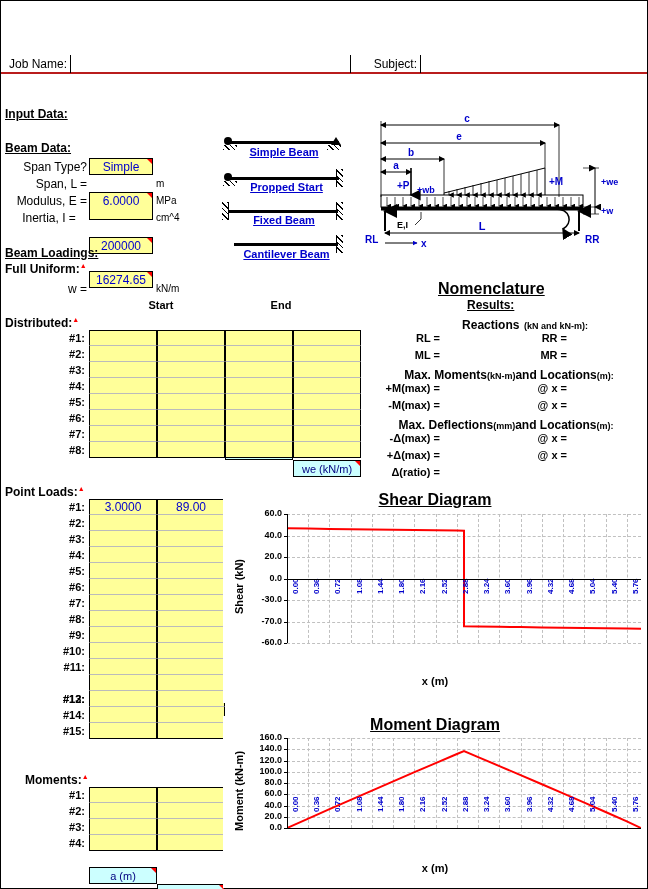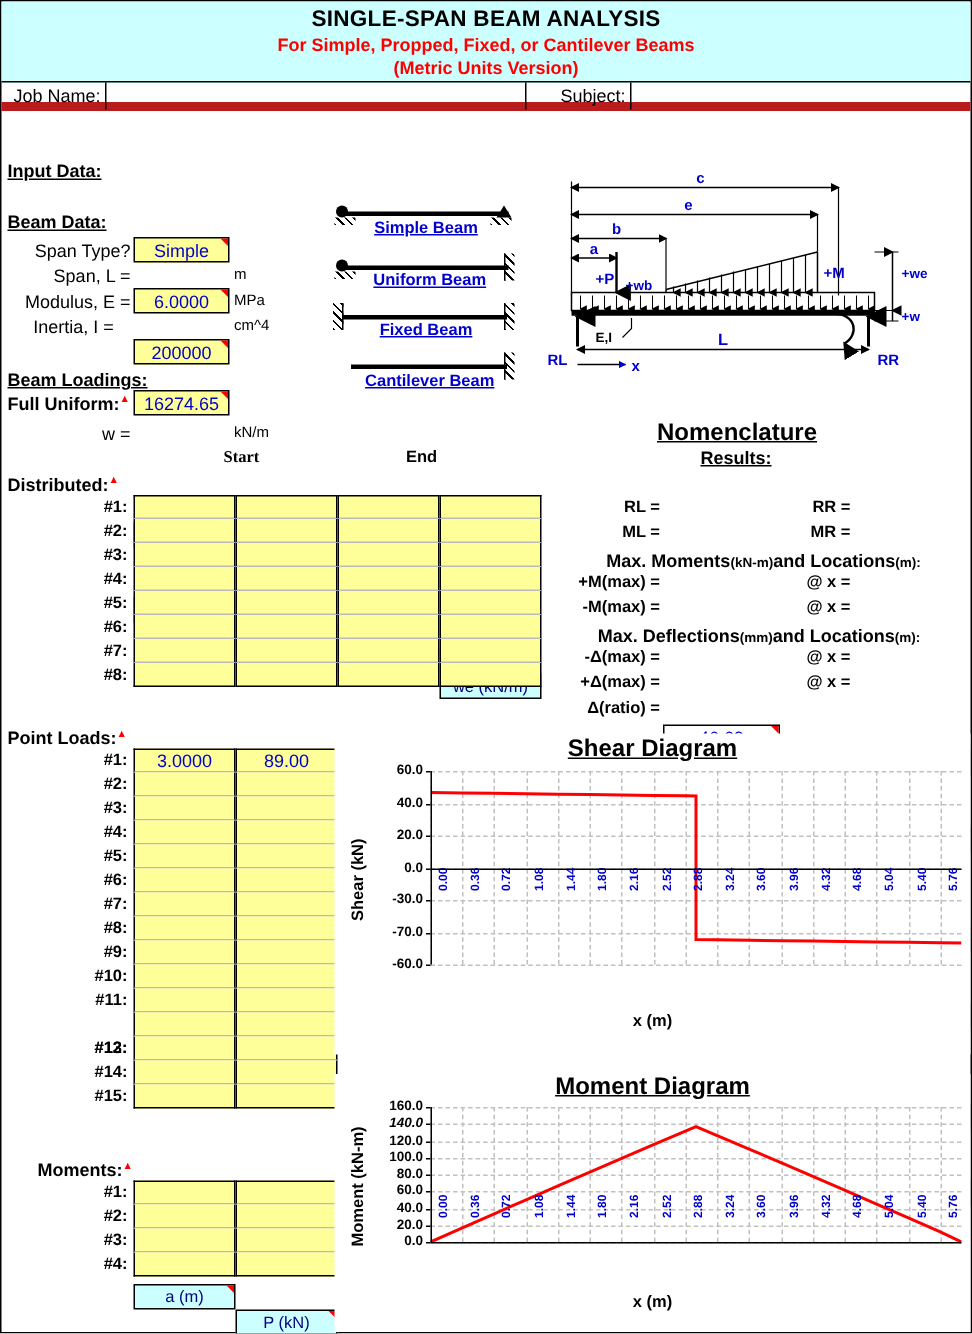--- a/index.html
+++ b/index.html
@@ -34,21 +34,21 @@
   }
   .tbl-cell.last{border-bottom:1px solid #000;}
   .rowlab{font-size:11px;font-weight:bold;text-align:right;color:#000;}
 
   
   #titlebox{left:0;top:0;width:646px;height:54px;background:#CCFFFF;border-bottom:1px solid #000;box-sizing:border-box;}
   #t1{width:100%;text-align:center;font-size:15px;font-weight:bold;color:#000;margin-top:3px;letter-spacing:.2px;}
   #t2{width:100%;text-align:center;font-size:12px;font-weight:bold;color:#FF0000;margin-top:2px;}
   #t3{width:100%;text-align:center;font-size:12px;font-weight:bold;color:#FF0000;margin-top:1px;}
 
-  .hrow{position:absolute;height:19px;box-sizing:border-box;border-bottom:6px solid #b91c1c;}
+  .hrow{position:absolute;height:19px;box-sizing:border-box;border-bottom:2px solid #b91c1c;}
   .hlab{box-sizing:border-box;border-right:1px solid #000;font-size:12px;text-align:right;padding-right:3px;line-height:18px;color:#000;}
   .hfield{box-sizing:border-box;border-right:1px solid #000;line-height:18px;font-size:12px;color:#0000CC;padding-left:3px;}
 
   
   .blink{color:#0000CC;font-size:11px;text-decoration:underline;font-weight:bold;text-align:center;}
   .beamline{background:#000;}
   .hatch{
     background:repeating-linear-gradient(45deg,#000 0 1px,transparent 1px 4px);
   }
 
@@ -64,41 +64,36 @@
          transform-origin:left top;transform:rotate(-90deg);}
   .axlabel{position:absolute;font-size:11px;font-weight:bold;color:#000;}
   .ylabel{transform-origin:left top;transform:rotate(-90deg);white-space:nowrap;}
   .tickmark{position:absolute;background:#000;width:1px;height:3px;}
 </style>
 </head>
 <body>
 
 <div id="sheet">
 
-  <div class="abs" id="titlebox">
-    <div id="t1">SINGLE-SPAN BEAM ANALYSIS</div>
-    <div id="t2">For Simple, Propped, Fixed, or Cantilever Beams</div>
-    <div id="t3">(Metric Units Version)</div>
-  </div>
 
   <div class="hrow" style="left:0;top:54px;width:646px;">
     <div class="hlab abs" style="left:0;top:0;width:70px;height:18px;">Job Name:</div>
     <div class="hfield abs" style="left:70px;top:0;width:280px;height:18px;"></div>
     <div class="hlab abs" style="left:350px;top:0;width:70px;height:18px;">Subject:</div>
     <div class="hfield abs" style="left:420px;top:0;width:226px;height:18px;border-right:none;"></div>
   </div>
 
   <div class="abs lbl ul" style="left:4px;top:106px;font-size:12px;">Input Data:</div>
   <div class="abs lbl ul" style="left:4px;top:140px;font-size:12px;">Beam Data:</div>
 
   <div class="abs" style="left:10px;top:159px;width:76px;font-size:12px;text-align:right;">Span Type?</div>
   <div class="abs cell note" style="left:88px;top:157px;width:64px;height:17px;line-height:16px;">Simple</div>
 
   <div class="abs" style="left:10px;top:176px;width:76px;font-size:12px;text-align:right;">Span, L =</div>
-  <div class="abs cell note" style="left:88px;top:174px;width:64px;height:17px;line-height:16px;">6.0000</div>
+  <div class="abs cell note" style="left:88px;top:174px;width:64px;height:28px;line-height:16px;">6.0000</div>
   <div class="abs" style="left:155px;top:177px;font-size:10px;">m</div>
 
   <div class="abs" style="left:6px;top:193px;width:80px;font-size:12px;text-align:right;">Modulus, E =</div>
   <div class="abs cell note" style="left:88px;top:191px;width:64px;height:17px;line-height:16px;">200000</div>
   <div class="abs" style="left:155px;top:194px;font-size:10px;">MPa</div>
 
   <div class="abs" style="left:10px;top:210px;width:76px;font-size:12px;text-align:center;">Inertia, I =</div>
   <div class="abs cell note" style="left:88px;top:208px;width:64px;height:17px;line-height:16px;">16274.65</div>
   <div class="abs" style="left:155px;top:211px;font-size:10px;">cm^4</div>
 
@@ -111,21 +106,21 @@
   </div>
   <div class="abs blink" style="left:243px;top:145px;width:80px;">Simple Beam</div>
 
   <div class="abs" style="left:222px;top:172px;width:120px;height:18px;">
     <div class="abs beamline" style="left:4px;top:4px;width:112px;height:3px;"></div>
     <div class="abs" style="left:1px;top:0px;width:8px;height:8px;border-radius:50%;background:#000;"></div>
     <div class="abs hatch" style="left:0px;top:8px;width:14px;height:5px;"></div>
     <div class="abs hatch" style="left:113px;top:-4px;width:7px;height:18px;"></div>
     <div class="abs beamline" style="left:113px;top:-4px;width:1px;height:18px;"></div>
   </div>
-  <div class="abs blink" style="left:243px;top:180px;width:85px;">Uniform Beam</div>
+  <div class="abs blink" style="left:243px;top:180px;width:85px;">Propped Start</div>
 
   <div class="abs" style="left:222px;top:205px;width:120px;height:18px;">
     <div class="abs beamline" style="left:5px;top:4px;width:110px;height:3px;"></div>
     <div class="abs hatch" style="left:-1px;top:-4px;width:7px;height:18px;"></div>
     <div class="abs beamline" style="left:5px;top:-4px;width:1px;height:18px;"></div>
     <div class="abs hatch" style="left:113px;top:-4px;width:7px;height:18px;"></div>
     <div class="abs beamline" style="left:113px;top:-4px;width:1px;height:18px;"></div>
   </div>
   <div class="abs blink" style="left:243px;top:213px;width:80px;">Fixed Beam</div>
 
@@ -254,21 +249,21 @@
   <div class="abs lbl ul" style="left:437px;top:263px;font-size:16px;margin-top:16px;">Nomenclature</div>
 
   <div class="abs lbl ul" style="left:4px;top:245px;font-size:12px;">Beam Loadings:</div>
   <div class="abs lbl" style="left:4px;top:261px;font-size:12px;">
     <span>Full Uniform:</span><span class="red" style="font-size:7px;vertical-align:super;">▲</span>
   </div>
   <div class="abs" style="left:50px;top:281px;width:36px;font-size:12px;text-align:right;">w =</div>
   <div class="abs cell note" style="left:88px;top:279px;width:64px;height:17px;line-height:16px;">0.7300</div>
   <div class="abs" style="left:155px;top:282px;font-size:10px;">kN/m</div>
 
-  <div class="abs lbl" style="left:120px;top:298px;width:80px;text-align:center;font-size:11px;font-family:Liberation Serif, serif;">Start</div>
+  <div class="abs lbl" style="left:120px;top:298px;width:80px;text-align:center;font-size:11px;">Start</div>
   <div class="abs lbl" style="left:240px;top:298px;width:80px;text-align:center;font-size:11px;">End</div>
   <div class="abs lbl" style="left:4px;top:315px;font-size:12px;">
     <span>Distributed:</span><span class="red" style="font-size:7px;vertical-align:super;">▲</span>
   </div>
   <div id="dist-head">
       <div class="abs cell hdr note" style="left: 88px; top: 312px; width: 68px; height: 17px; line-height: 16px;">b  (m)</div>
       <div class="abs cell hdr note" style="left: 156px; top: 312px; width: 68px; height: 17px; line-height: 16px;">wb (kN/m)</div>
       <div class="abs cell hdr note" style="left: 224px; top: 312px; width: 68px; height: 17px; line-height: 16px;">e  (m)</div>
       <div class="abs cell hdr note" style="left: 292px; top: 312px; width: 68px; height: 17px; line-height: 16px;">we (kN/m)</div>
     </div>
@@ -310,20 +305,24 @@
       <div class="abs tbl-cell" style="left: 292px; top: 425px; width: 68px; height: 16px; line-height: 15px;"></div>
       <div class="abs rowlab" style="left: 40px; top: 443px; width: 44px;">#8:</div>
       <div class="abs tbl-cell last" style="left: 88px; top: 441px; width: 68px; height: 16px; line-height: 15px;"></div>
       <div class="abs tbl-cell last" style="left: 156px; top: 441px; width: 68px; height: 16px; line-height: 15px;"></div>
       <div class="abs tbl-cell last" style="left: 224px; top: 441px; width: 68px; height: 16px; line-height: 15px;"></div>
       <div class="abs tbl-cell last" style="left: 292px; top: 441px; width: 68px; height: 16px; line-height: 15px;"></div>
     </div>
 
   <div class="abs lbl ul" style="left:466px;top:297px;font-size:12px;">Results:</div>
 
+  <div class="abs" style="left:400px;top:314px;width:248px;text-align:center;">
+    <span class="lbl" style="font-size:12px;">Reactions</span>
+    <span class="lbl" style="font-size:9px;">(kN and kN-m):</span>
+  </div>
   <div class="abs lbl" style="left:394px;top:331px;width:45px;text-align:right;font-size:11px;">RL =</div>
   <div class="abs cell res note" style="left:441px;top:329px;width:78px;height:17px;line-height:16px;">46.69</div>
   <div class="abs lbl" style="left:521px;top:331px;width:45px;text-align:right;font-size:11px;">RR =</div>
   <div class="abs cell res note" style="left:568px;top:329px;width:78px;height:17px;line-height:16px;">46.69</div>
 
   <div class="abs lbl" style="left:394px;top:348px;width:45px;text-align:right;font-size:11px;">ML =</div>
   <div class="abs cell res note" style="left:441px;top:346px;width:78px;height:17px;line-height:16px;">N.A.</div>
   <div class="abs lbl" style="left:521px;top:348px;width:45px;text-align:right;font-size:11px;">MR =</div>
   <div class="abs cell res note" style="left:568px;top:346px;width:78px;height:17px;line-height:16px;">N.A.</div>
 
@@ -537,21 +536,21 @@
       <div class="ytick" style="left: 21px; top: 83.5px; width: 38px;">40.0</div>
       <div class="tickmark" style="left: 61px; top: 89.5px; width: 3px; height: 1px;"></div>
       <div class="ytick" style="left: 21px; top: 72.25px; width: 38px;">60.0</div>
       <div class="tickmark" style="left: 61px; top: 78.25px; width: 3px; height: 1px;"></div>
       <div class="ytick" style="left: 21px; top: 61px; width: 38px;">80.0</div>
       <div class="tickmark" style="left: 61px; top: 67px; width: 3px; height: 1px;"></div>
       <div class="ytick" style="left: 21px; top: 49.75px; width: 38px;">100.0</div>
       <div class="tickmark" style="left: 61px; top: 55.75px; width: 3px; height: 1px;"></div>
       <div class="ytick" style="left: 21px; top: 38.5px; width: 38px;">120.0</div>
       <div class="tickmark" style="left: 61px; top: 44.5px; width: 3px; height: 1px;"></div>
-      <div class="ytick" style="left: 21px; top: 27.25px; width: 38px; font-style: italic;">140.0</div>
+      <div class="ytick" style="left: 21px; top: 27.25px; width: 38px;">140.0</div>
       <div class="tickmark" style="left: 61px; top: 33.25px; width: 3px; height: 1px;"></div>
       <div class="ytick" style="left: 21px; top: 16px; width: 38px;">160.0</div>
       <div class="tickmark" style="left: 61px; top: 22px; width: 3px; height: 1px;"></div>
       <div class="xtick" style="left: 68px; top: 96px;">0.00</div>
       <div class="xtick" style="left: 89.24px; top: 96px;">0.36</div>
       <div class="xtick" style="left: 110.48px; top: 96px;">0.72</div>
       <div class="xtick" style="left: 131.72px; top: 96px;">1.08</div>
       <div class="xtick" style="left: 152.96px; top: 96px;">1.44</div>
       <div class="xtick" style="left: 174.2px; top: 96px;">1.80</div>
       <div class="xtick" style="left: 195.44px; top: 96px;">2.16</div>

